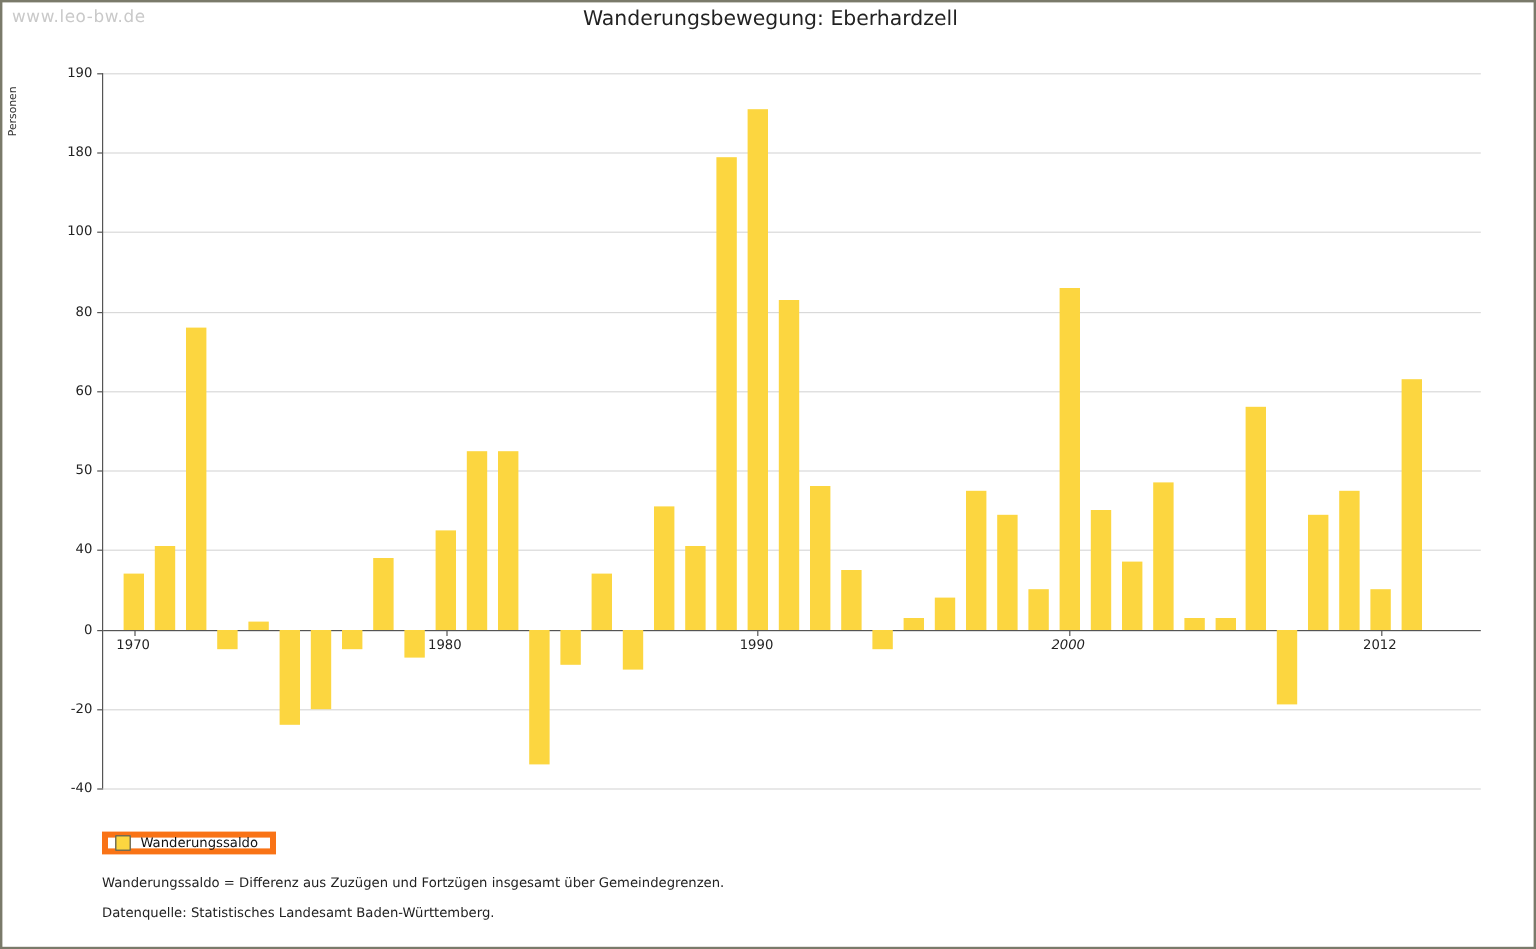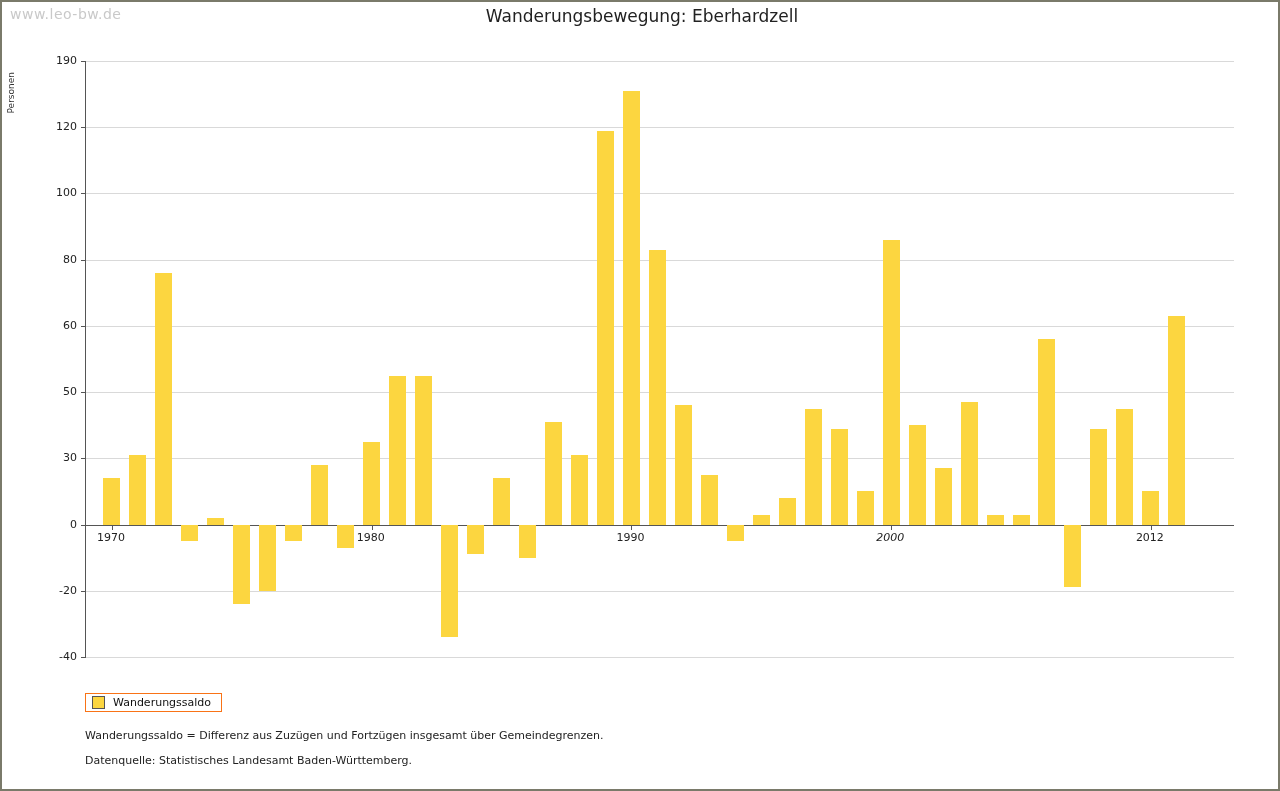--- a/index.html
+++ b/index.html
@@ -98,21 +98,21 @@
     position: absolute;
     background: #fcd640;
     width: 17px;
   }
 
   
   #legend {
     position: absolute;
     left: 83px;
     top: 691px;
-    border: 1px solid #f97316;
+    border: 5px solid #f97316;
     background: #ffffff;
     padding: 4px 10px 4px 6px;
     display: flex;
     align-items: center;
     gap: 8px;
     height: 19px;
     box-sizing: border-box;
   }
   #legend .swatch {
     width: 11px;
@@ -217,25 +217,25 @@
     <span class="swatch"></span>
     <span class="legend-label">Wanderungssaldo</span>
   </div>
 
   <div class="footnote" id="footnote-2">Datenquelle: Statistisches Landesamt Baden-Württemberg.</div>
   <div class="footnote" id="footnote-1">Wanderungssaldo = Differenz aus Zuzügen und Fortzügen insgesamt über Gemeindegrenzen.</div>
 
 <div class="ylab" style="left: 5px; top: 648px;">-40</div>
     <div class="ylab" style="left: 5px; top: 581.778px;">-20</div>
     <div class="ylab" style="left: 5px; top: 515.556px;">0</div>
-    <div class="ylab" style="left: 5px; top: 449.333px;">30</div>
+    <div class="ylab" style="left: 5px; top: 449.333px;">40</div>
     <div class="ylab" style="left: 5px; top: 383.111px;">50</div>
     <div class="ylab" style="left: 5px; top: 316.889px;">60</div>
     <div class="ylab" style="left: 5px; top: 250.667px;">80</div>
     <div class="ylab" style="left: 5px; top: 184.444px;">100</div>
-    <div class="ylab" style="left: 5px; top: 118.222px;">120</div>
+    <div class="ylab" style="left: 5px; top: 118.222px;">180</div>
     <div class="ylab" style="left: 5px; top: 52px;">190</div>
     <div class="xlab" style="left: 108.973px; top: 528.556px;">1970</div>
     <div class="xlab" style="left: 368.701px; top: 528.556px;">1980</div>
     <div class="xlab" style="left: 628.43px; top: 528.556px;">1990</div>
     <div class="xlab" style="left: 888.158px; top: 528.556px; font-style: italic;">2000</div>
     <div class="xlab" style="left: 1147.89px; top: 528.556px;">2012</div>
   </div>
 
 </body></html>

